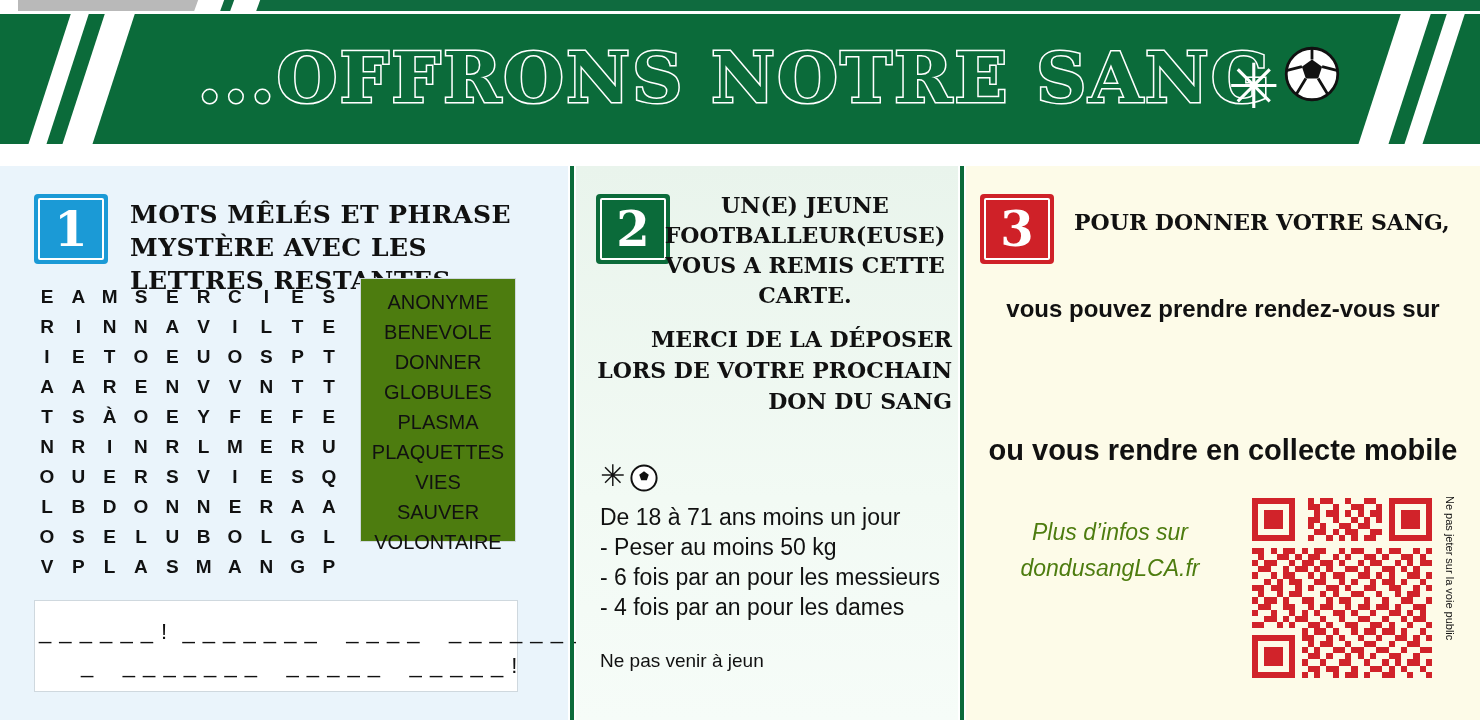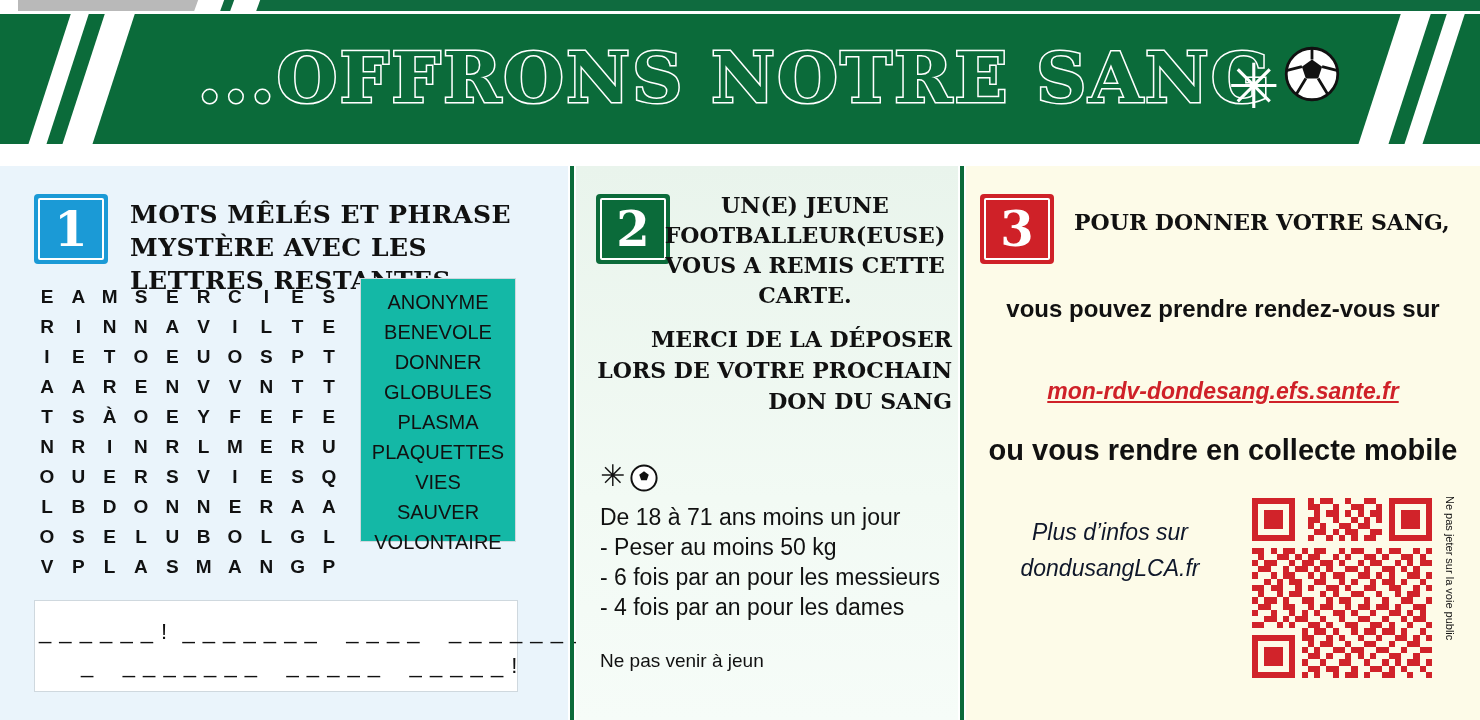--- a/index.html
+++ b/index.html
@@ -189,21 +189,21 @@
     text-align: center;
     font-size: 19px;
     font-weight: bold;
     color: #111111;
     font-family: "Liberation Sans", sans-serif;
   }
   .wordbox {
     position: absolute;
     left: 360px; top: 112px;
     width: 156px; height: 264px;
-    background: #14b8a6;
+    background: #4d7c0f;
     border: 1px solid #cfd8de;
     box-sizing: border-box;
     padding-top: 8px;
   }
   .wordbox div {
     text-align: center;
     font-size: 20px;
     line-height: 30px;
     color: #111111;
   }
@@ -318,21 +318,21 @@
     color: #111111;
   }
   .c3-infos {
     position: absolute;
     left: 24px; top: 348px;
     width: 240px;
     text-align: center;
     font-size: 23px;
     line-height: 36px;
     font-style: italic;
-    color: #0f172a;
+    color: #4d7c0f;
   }
   .qr {
     position: absolute;
     left: 286px; top: 332px;
     width: 180px; height: 180px;
   }
   .vertical-note {
     position: absolute;
     left: 478px; top: 330px;
     font-size: 11px;
@@ -545,21 +545,20 @@
     </div>
 
     <div class="divider div2"></div>
 
     <div class="col col3">
       <div class="badge badge3">
         <div class="inner">3</div>
       </div>
       <div class="c3-title">POUR DONNER VOTRE SANG,</div>
       <div class="c3-take">vous pouvez prendre rendez-vous sur</div>
-      <a class="c3-link" href="#">mon-rdv-dondesang.efs.sante.fr</a>
       <div class="c3-mobile">ou vous rendre en collecte mobile</div>
       <div class="c3-infos">Plus d’infos sur dondusangLCA.fr</div>
 
       <svg class="qr" viewBox="0 0 29 29" shape-rendering="crispEdges">
         <rect width="29" height="29" fill="#fdfbe8"></rect>
         <g fill="#d1232a">
           <rect x="0" y="0" width="7" height="1"></rect>
             <rect x="0" y="6" width="7" height="1"></rect>
           <rect x="0" y="0" width="1" height="7"></rect>
             <rect x="6" y="0" width="1" height="7"></rect>

